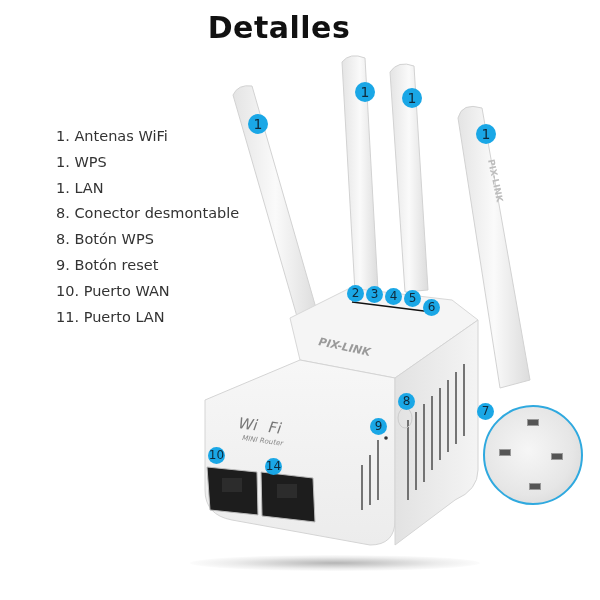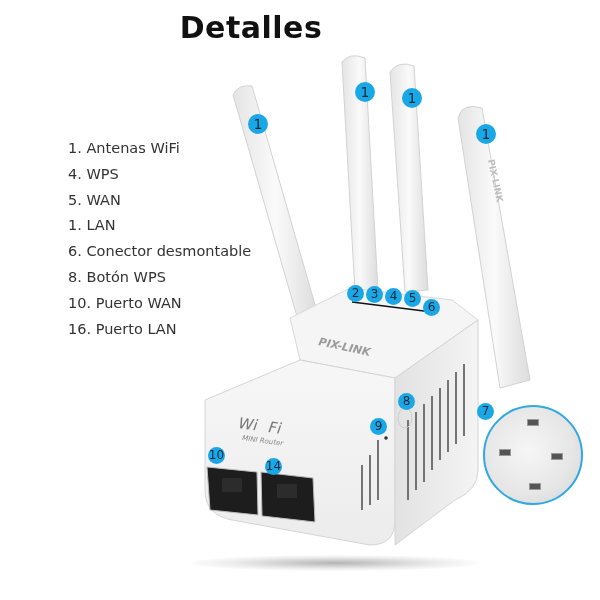--- a/index.html
+++ b/index.html
@@ -1,40 +1,40 @@
 <!DOCTYPE html>
 <html><head>
 <meta charset="utf-8">
 <style>
   html, body { margin:0; padding:0; }
   body { width:600px; height:600px; background:#ffffff; position:relative; overflow:hidden; font-family:"DejaVu Sans", sans-serif; }
-  .title { position:absolute; left:0; width:502px; top:10px; text-align:center; font-size:30px; font-weight:bold; color:#111; letter-spacing:0.5px; }
-  .legend { position:absolute; left:52px; top:120px; margin:16px; padding:0; list-style:none; }
+  .title { position:absolute; left:0; width:502px; top:10px; text-align:center; font-size:30px; font-weight:bold; color:#111; letter-spacing:0.5px;padding-left:28px; }
+  .legend { position:absolute; left:52px; top:120px; margin:4px; padding:0; list-style:none; }
   .legend li { font-size:14.5px; color:#333; height:25.8px; line-height:25.8px; white-space:nowrap; }
   .stage { position:absolute; left:0; top:0; width:600px; height:600px; }
   .badge { position:absolute; width:17px; height:17px; border-radius:50%; background:#1aa7e6; color:#10293a; font-size:12px; line-height:17px; text-align:center; font-family:"DejaVu Sans", sans-serif; }
   .badge.big { width:20px; height:20px; line-height:20px; font-size:14px; }
   .shadow { position:absolute; left:190px; top:555px; width:290px; height:16px; border-radius:50%; background:radial-gradient(ellipse at center, rgba(120,120,120,0.55) 0%, rgba(180,180,180,0.25) 50%, rgba(255,255,255,0) 75%); }
   .inset { position:absolute; left:483px; top:405px; width:96px; height:96px; border-radius:50%; border:2px solid #2fa9df; background:radial-gradient(circle at 45% 45%, #f6f6f6 0%, #e6e6e6 60%, #d0d0d0 100%); }
   .inset .pin { position:absolute; width:10px; height:5px; background:#555; border:1px solid #999; }
 </style>
 </head>
 <body>
 
 <div class="title">Detalles</div>
 
 <ul class="legend">
   <li>1. Antenas WiFi</li>
-  <li>4. WPS</li>
-  <li>5. WAN</li>
+  <li>1. WPS</li>
   <li>1. LAN</li>
-  <li>6. Conector desmontable</li>
+  <li>8. Conector desmontable</li>
   <li>8. Botón WPS</li>
+  <li>9. Botón reset</li>
   <li>10. Puerto WAN</li>
-  <li>16. Puerto LAN</li>
+  <li>11. Puerto LAN</li>
 </ul>
 
 <div class="shadow"></div>
 
 <svg class="stage" viewBox="0 0 600 600" xmlns="http://www.w3.org/2000/svg">
   <defs>
     <linearGradient id="ant" x1="0" y1="0" x2="1" y2="0">
       <stop offset="0" stop-color="#e4e4e4"></stop>
       <stop offset="0.5" stop-color="#fafafa"></stop>
       <stop offset="1" stop-color="#dcdcdc"></stop>

